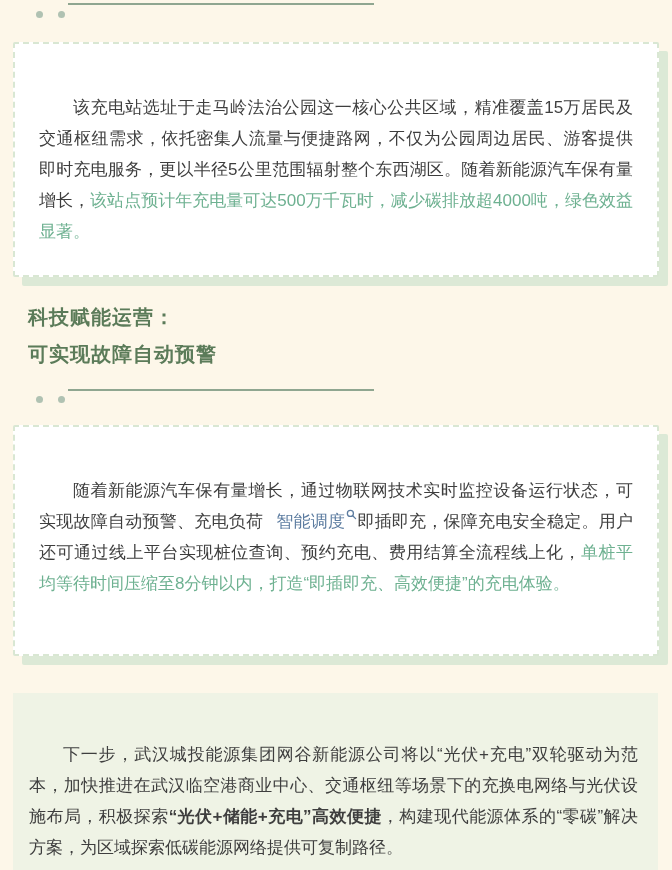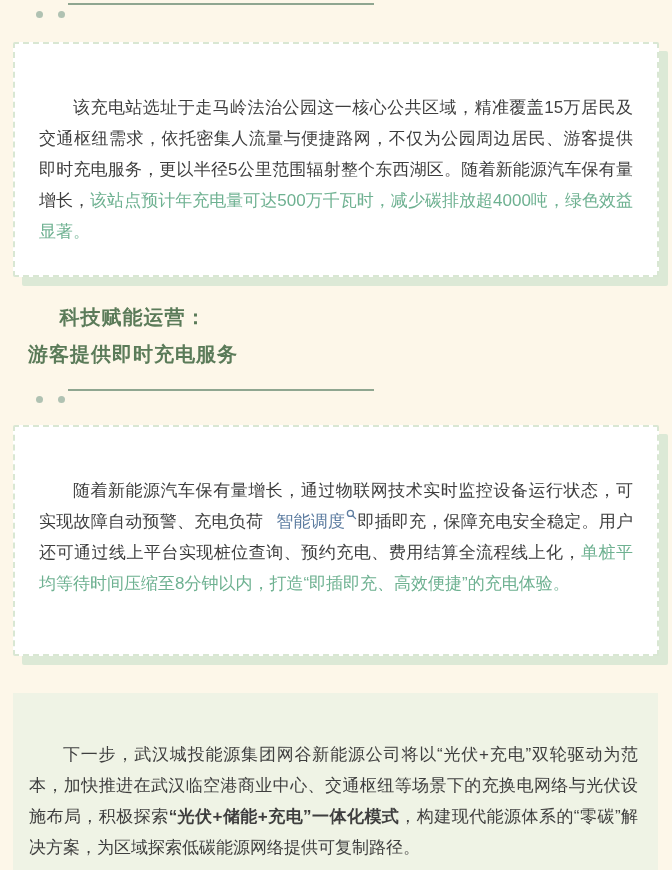--- a/index.html
+++ b/index.html
@@ -32,21 +32,21 @@
   .green{color:var(--highlight-green);}
   .bold{font-weight:700;}
   .search-link{color:var(--link-blue);text-decoration:none;cursor:pointer;white-space:nowrap;margin-left:13px;}
   .search-icon-svg{position:relative;top:-7px;margin-left:1px;}
   
   .heading{
     position:absolute;left:28px;top:299px;margin:0;
     font-size:20px;line-height:37px;font-weight:700;color:var(--heading-color);
     letter-spacing:1px;
   }
-  .heading-line{display:block;text-align:center;}
+  .heading-line{display:block;}
   
   .card3{
     position:absolute;left:13px;top:693px;width:645px;height:200px;box-sizing:border-box;
     background:var(--bottom-card-bg);
   }
   .card3 p{
     margin:0;padding:46px 20px 0 16px;
     font-size:17px;line-height:31px;color:var(--text-color);
     text-align:justify;text-indent:2em;
   }
@@ -61,33 +61,33 @@
     <span class="divider-dot" style="left:36px;top:11px;"></span>
     <span class="divider-dot" style="left:58px;top:11px;"></span>
   </div>
 
   <section class="card card1">
     <p><span>该充电站选址于走马岭法治公园这一核心公共区域，精准覆盖15万居民及交通枢纽需求，依托密集人流量与便捷路网，不仅为公园周边居民、游客提供即时充电服务，更以半径5公里范围辐射整个东西湖区。随着新能源汽车保有量增长，</span><span class="green">该站点预计年充电量可达500万千瓦时，减少碳排放超4000吨，绿色效益显著。</span></p>
   </section>
 
   <h2 class="heading">
     <span class="heading-line">科技赋能运营：</span>
-    <span class="heading-line">游客提供即时充电服务</span>
+    <span class="heading-line">可实现故障自动预警</span>
   </h2>
 
   <div>
     <span class="divider-line" style="top:389px;"></span>
     <span class="divider-dot" style="left:36px;top:396px;"></span>
     <span class="divider-dot" style="left:58px;top:396px;"></span>
   </div>
 
   <section class="card card2">
     <p><span>随着新能源汽车保有量增长，通过物联网技术实时监控设备运行状态，可实现故障自动预警、充电负荷</span><a class="search-link"><span>智能调度</span><svg class="search-icon-svg" width="11" height="11" viewBox="0 0 12 12">
             <circle cx="4.8" cy="4.8" r="3.3" fill="none" stroke="currentColor" stroke-width="1.4"></circle>
             <line x1="7.3" y1="7.3" x2="10.5" y2="10.5" stroke="currentColor" stroke-width="1.4" stroke-linecap="round"></line>
           </svg></a><span>即插即充，保障充电安全稳定。用户还可通过线上平台实现桩位查询、预约充电、费用结算全流程线上化，</span><span class="green">单桩平均等待时间压缩至8分钟以内，打造“即插即充、高效便捷”的充电体验。</span></p>
   </section>
 
   <section class="card3">
-    <p><span>下一步，武汉城投能源集团网谷新能源公司将以“光伏+充电”双轮驱动为范本，加快推进在武汉临空港商业中心、交通枢纽等场景下的充换电网络与光伏设施布局，积极探索</span><span class="bold">“光伏+储能+充电”一体化模式</span><span>，构建现代能源体系的“零碳”解决方案，为区域探索低碳能源网络提供可复制路径。</span></p>
+    <p><span>下一步，武汉城投能源集团网谷新能源公司将以“光伏+充电”双轮驱动为范本，加快推进在武汉临空港商业中心、交通枢纽等场景下的充换电网络与光伏设施布局，积极探索</span><span class="bold">“光伏+储能+充电”高效便捷</span><span>，构建现代能源体系的“零碳”解决方案，为区域探索低碳能源网络提供可复制路径。</span></p>
   </section>
 
 </div>
 
 </body></html>

